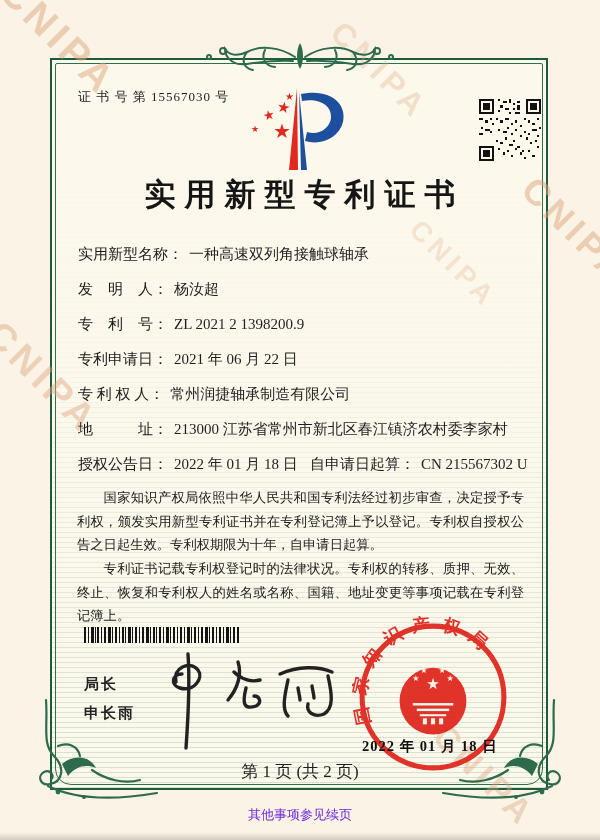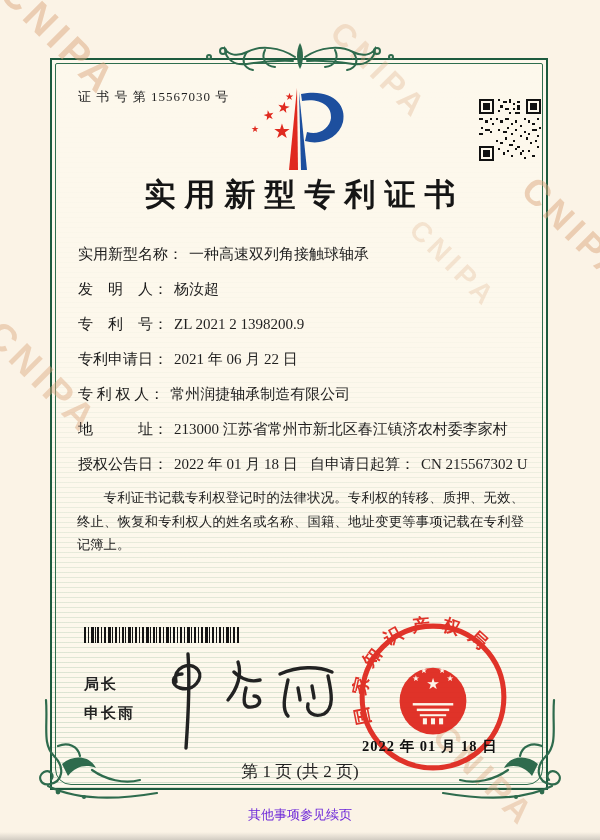--- a/index.html
+++ b/index.html
@@ -248,20 +248,21 @@
       <span class="field-label">地　　　址：</span><span class="field-value">213000 江苏省常州市新北区春江镇济农村委李家村</span>
     </div>
     <div class="field-row" style="top:455px">
       <span class="field-label">授权公告日：</span><span class="field-value">2022 年 01 月 18 日</span>
       <span class="grant-right">
         <span class="field-label">自申请日起算：</span><span class="field-value">CN 215567302 U</span>
       </span>
     </div>
 
     <div class="paras">
+      <p>国家知识产权局依照中华人民共和国专利法经过初步审查，决定授予专利权，颁发实用新型专利证书并在专利登记簿上予以登记。专利权自授权公告之日起生效。专利权期限为十年，自申请日起算。</p>
       <p>专利证书记载专利权登记时的法律状况。专利权的转移、质押、无效、终止、恢复和专利权人的姓名或名称、国籍、地址变更等事项记载在专利登记簿上。</p>
     </div>
 
     <svg class="barcode" width="156" height="16" viewBox="0 0 156 16" shape-rendering="crispEdges">
       <g fill="#141414">
         <rect x="0" width="2" height="16"></rect>
           <rect x="4" width="1" height="16"></rect>
           <rect x="7" width="3" height="16"></rect>
         <rect x="11" width="1" height="16"></rect>
           <rect x="13" width="2" height="16"></rect>

